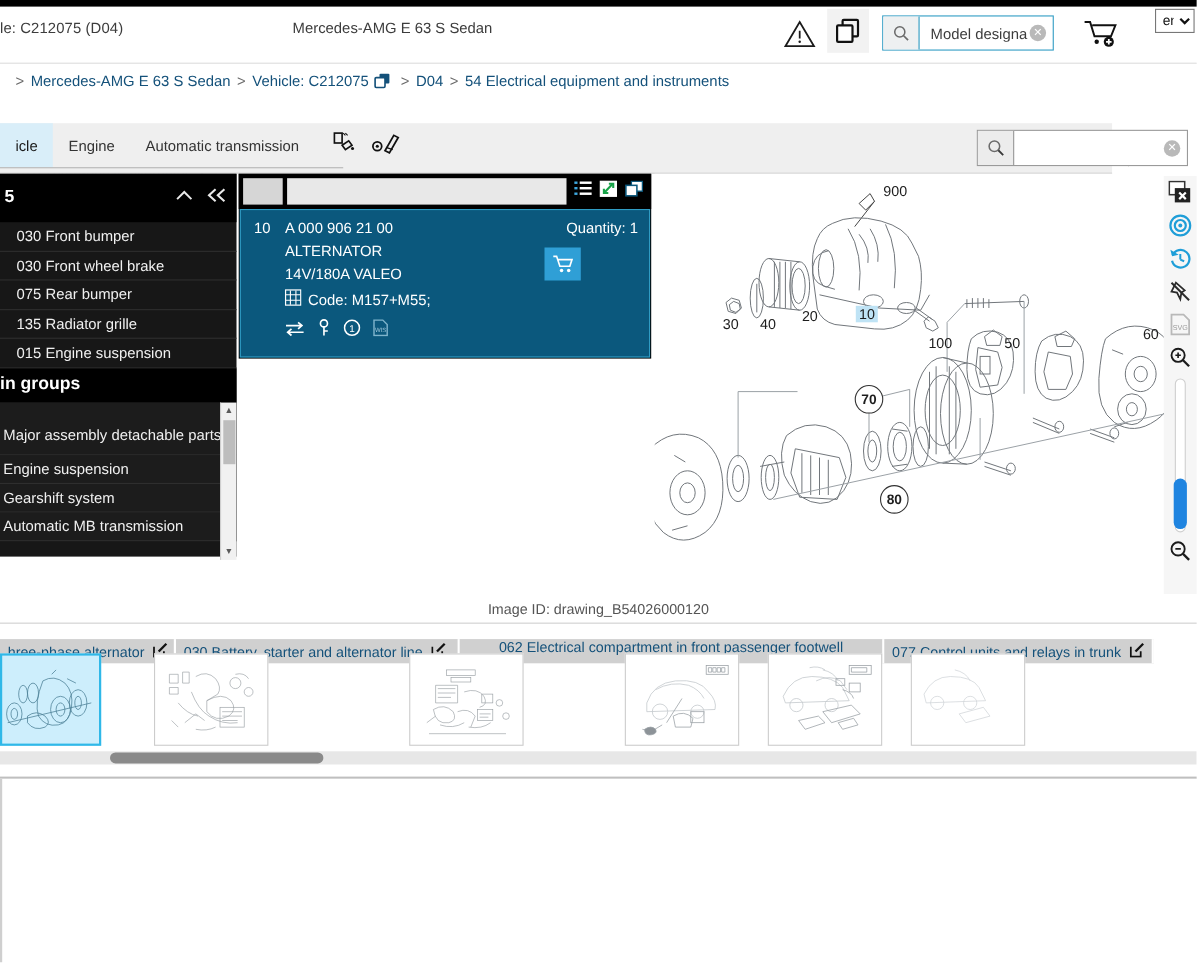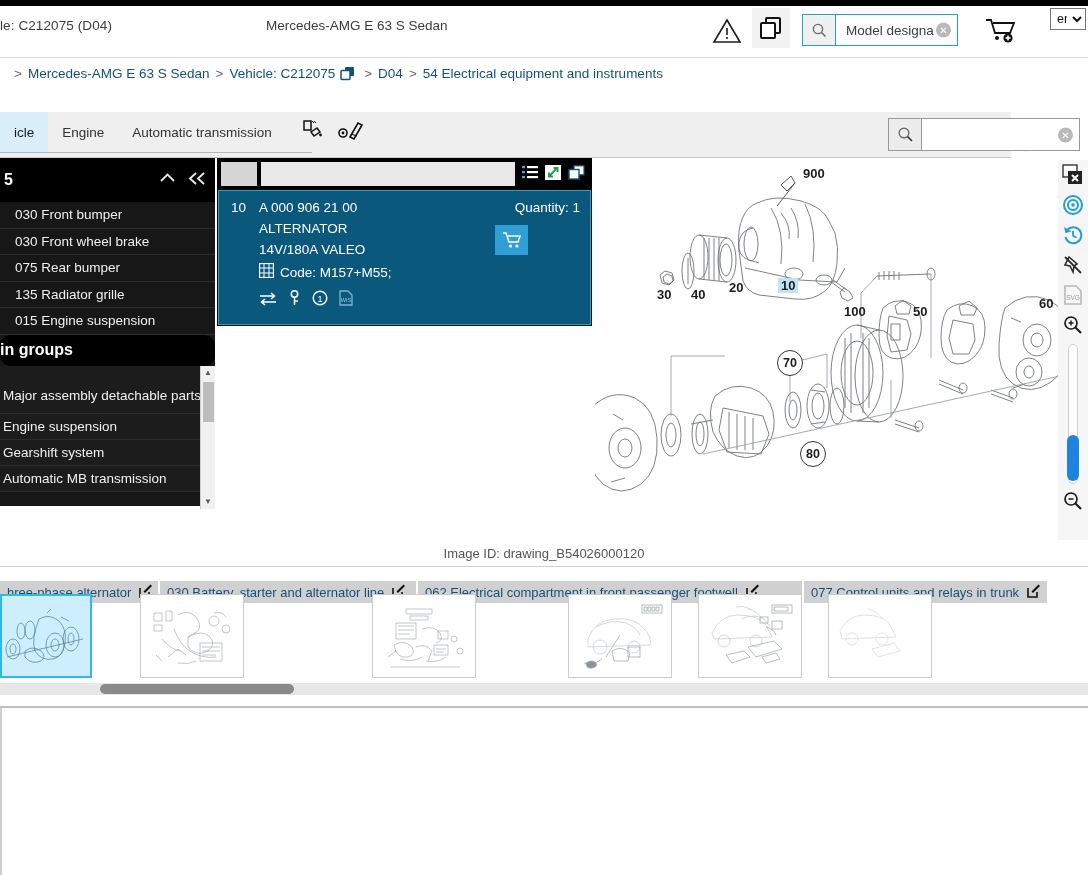--- a/index.html
+++ b/index.html
@@ -122,21 +122,21 @@
     justify-content:space-between; padding:0 8px 0 0; color:#fff;
   }
   .lpanel-hd .ttl{ font-size:16px; font-weight:bold; color:#fff; padding-left:4px; }
   .lpanel-hd .ctrls{ display:flex; align-items:center; gap:12px; color:#e6e6e6; }
   .lp-item{
     height:26.5px; display:flex; align-items:center; padding-left:15px;
     font-size:13.5px; color:#f0f0f0; border-bottom:1px solid #2e2e2e; white-space:nowrap;
   }
   .lp-sub{
     height:31px; background:#000; color:#fff; font-size:16px; font-weight:bold;
-    display:flex; align-items:center;border-radius:11px;
+    display:flex; align-items:center;
   }
   .lp-list{ position:relative; background:#1c1c1c; }
   .lp-list .lp-item{ padding-left:3px; height:26px; background:#1c1c1c; }
   .lp-list .lp-item.tall{ height:48px; align-items:flex-start; padding-top:18px;
      line-height:24px; white-space:normal; }
   .lp-scroll{
     position:absolute; right:0; top:0; width:15px; height:143px; background:#f1f1f1;
     border-left:1px solid #cfcfcf;
   }
   .lp-scroll .arr{ height:14px; display:flex; align-items:center; justify-content:center;
@@ -167,21 +167,21 @@
   .card-body .smicons{ display:flex; align-items:center; gap:11px; margin:9px 0 0 28px; }
   .cart-sq{
     position:absolute; right:62px; top:34px; width:33px; height:30px;
     background:#2f9fd6; display:flex; align-items:center; justify-content:center;
   }
 
   
   .diagram{ position:absolute; left:595px; top:0; width:493px; height:395px; background:#fff;
      overflow:hidden; }
   .dg-label{
-    position:absolute; font-size:13px; font-weight:bold; color:#1d1d1d;
+    position:absolute; font-size:13px; font-weight:normal; color:#1d1d1d;
     font-family:"Liberation Sans", sans-serif;
   }
   .dg-label.hl{ background:#bfe3f5; padding:0 3px; }
   .dg-circ{
     position:absolute; width:26px; height:26px; border:1.3px solid #333; border-radius:50%;
     display:flex; align-items:center; justify-content:center;
     font-size:12.5px; font-weight:bold; color:#1d1d1d; background:#fff;
   }
   .img-id{
     position:absolute; left:0; top:388px; width:1088px; text-align:center;
@@ -725,21 +725,21 @@
       </div>
       <div class="strip-tab" style="width:258px;">
         <span>030 Battery, starter and alternator line</span>
         <span>
           <svg width="14" height="14" viewBox="0 0 14 14">
               <path d="M1 4 V13 H10 V8" fill="none" stroke="#111" stroke-width="1.6"></path>
               <path d="M6 9 L13 2 L11.5 0.5 L4.5 7.5 Z" fill="#111"></path>
             </svg>
         </span>
       </div>
-      <div class="strip-tab" style="width:386px;">
+      <div class="strip-tab" style="width:386px;flex-direction:column;">
         <span>062 Electrical compartment in front passenger footwell</span>
         <span>
           <svg width="14" height="14" viewBox="0 0 14 14">
               <path d="M1 4 V13 H10 V8" fill="none" stroke="#111" stroke-width="1.6"></path>
               <path d="M6 9 L13 2 L11.5 0.5 L4.5 7.5 Z" fill="#111"></path>
             </svg>
         </span>
       </div>
       <div class="strip-tab" style="width:245px;">
         <span>077 Control units and relays in trunk</span>

